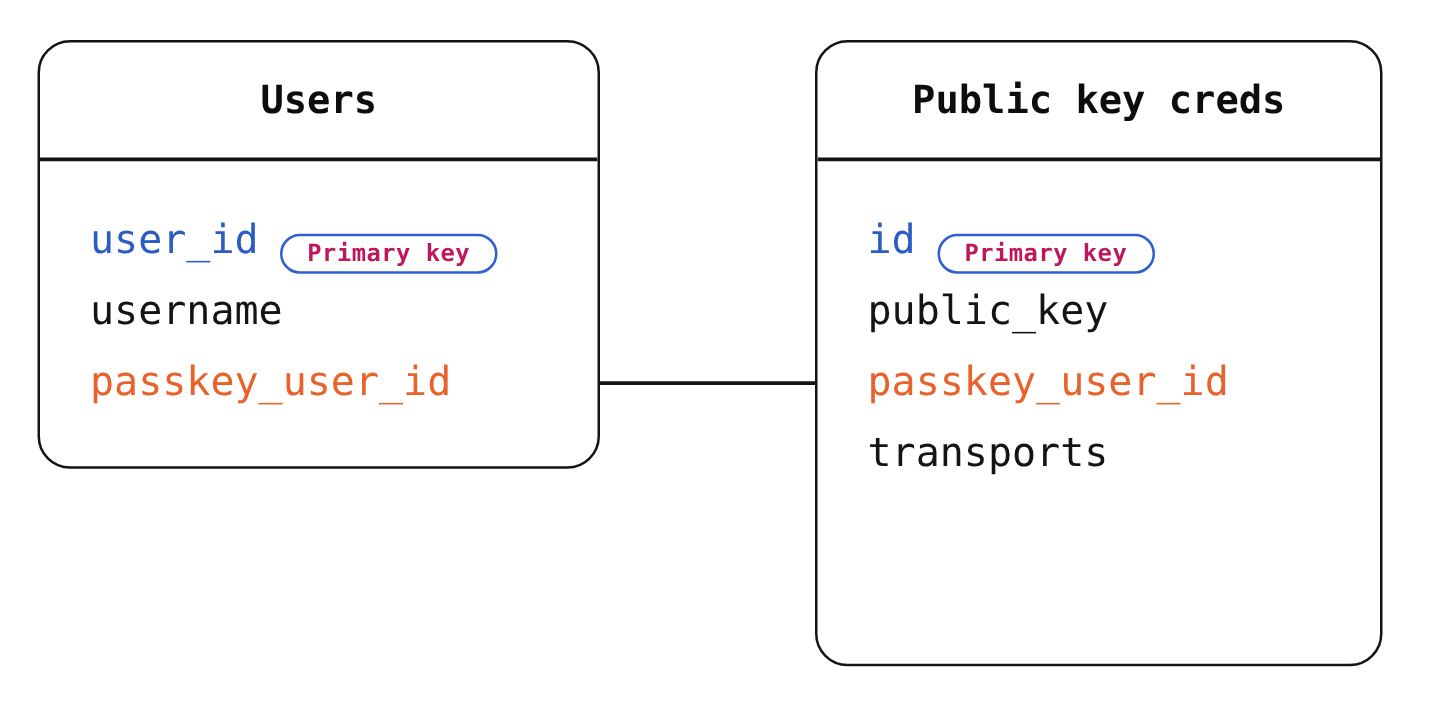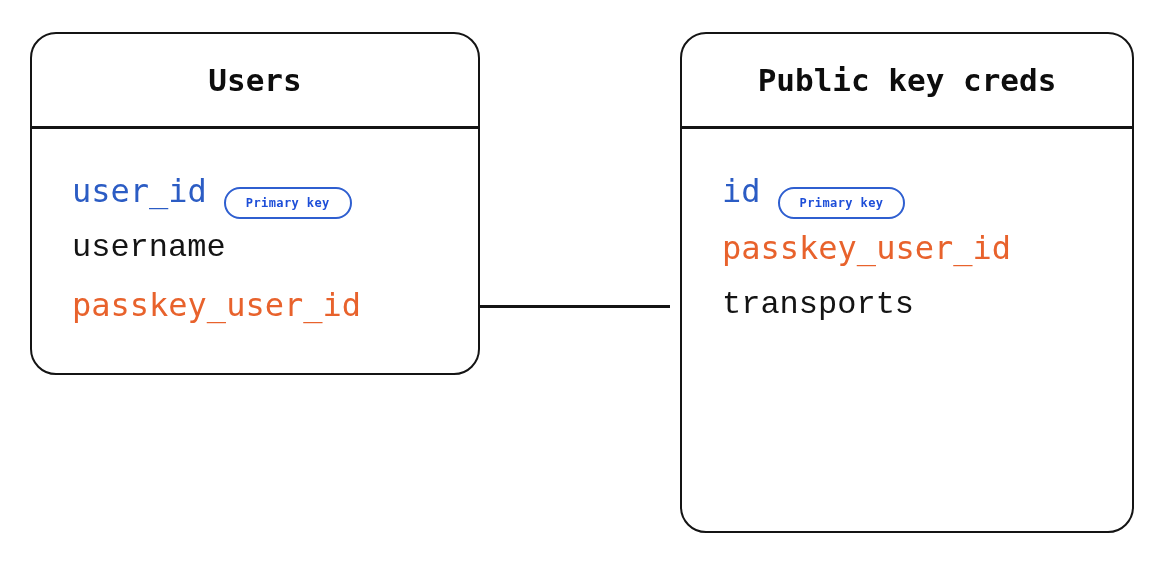--- a/index.html
+++ b/index.html
@@ -77,48 +77,48 @@
   }
 
   .field-name {
     font-size: 32px;
     line-height: 1;
     white-space: nowrap;
     color: #141414;
   }
   .field-name.key   { color: #2B5CC4; }
   .field-name.fkey  { color: #E8622C; }
-  .field-name.plain { color: #141414; font-family: Liberation Mono, monospace; }
+  .field-name.plain { color: #141414; }
 
   .badge {
     display: inline-flex;
     align-items: center;
     justify-content: center;
     box-sizing: border-box;
     height: 32px;
     padding: 0 20px;
     border: 2px solid #2F5FD0;
     border-radius: 999px;
-    color: #1d4ed8;
-    font-size: 12px;
+    color: #be185d;
+    font-size: 19px;
     font-weight: 700;
     letter-spacing: 0.4px;
     white-space: nowrap;
     margin-top: 23px;
   }
 
   
   #entity-users {
     left: 30px;
     top: 32px;
     width: 450px;
     height: 343px;
   }
   #entity-pkcreds {
-    left: 680px;
+    left: 652px;
     top: 32px;
     width: 454px;
     height: 501px;
   }
   #relationship-line {
     left: 480px;
     top: 305px;
     width: 190px;
   }
 </style>
@@ -153,20 +153,23 @@
   <div class="entity" id="entity-pkcreds">
     <div class="entity-title">Public key creds</div>
     <div class="entity-divider"></div>
     <div class="entity-fields">
 
       <div class="field-row">
         <span class="field-name key">id</span>
         <span class="badge">Primary key</span>
       </div>
 
+      <div class="field-row">
+        <span class="field-name plain">public_key</span>
+      </div>
 
       <div class="field-row">
         <span class="field-name fkey">passkey_user_id</span>
       </div>
 
 
 
       <div class="field-row">
         <span class="field-name plain">transports</span>
       </div>

